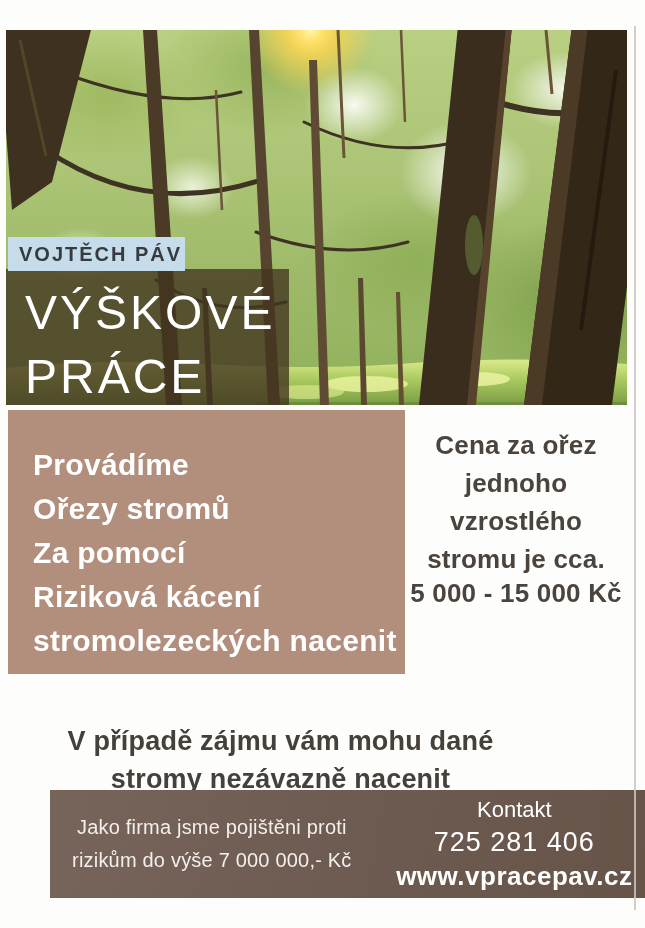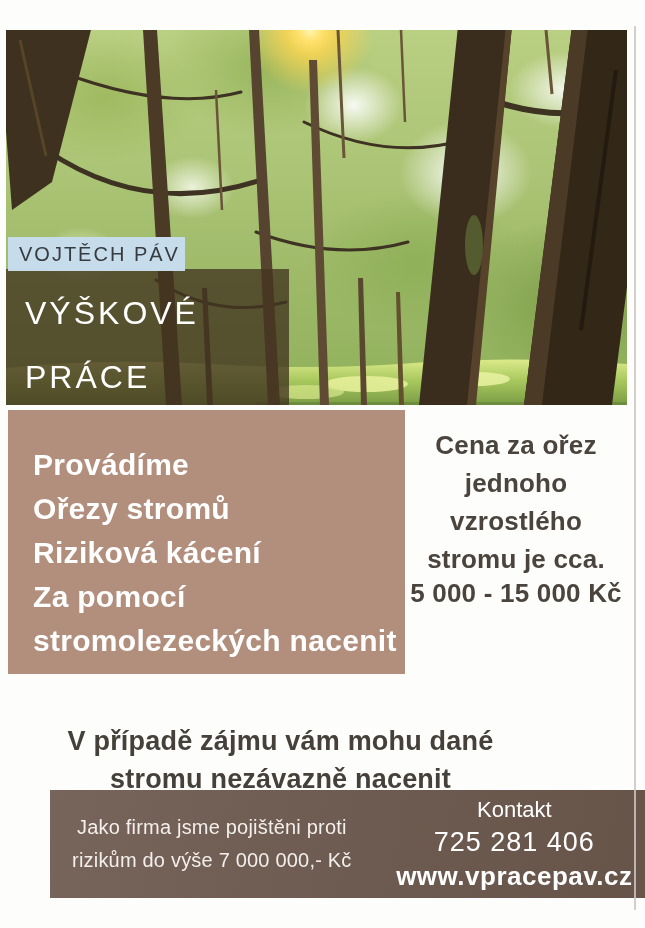--- a/index.html
+++ b/index.html
@@ -27,25 +27,25 @@
   .photo svg{position:absolute;left:0;top:0;}
   .photo-overlay{
     position:absolute;left:0px;top:239px;width:283px;height:136px;
     background:rgba(66,52,32,0.78);
   }
   
   .brand{
     position:absolute;left:8px;top:237px;width:177px;height:34px;
     background:#c6dcea;color:#363b3f;
     font-size:20px;letter-spacing:2px;line-height:34px;padding-left:11px;
-    box-sizing:border-box;font-weight:400;
+    box-sizing:border-box;font-weight:700;
   }
   .big-title{
     position:absolute;left:25px;top:281px;color:#ffffff;
-    font-size:32px;line-height:64px;letter-spacing:3px;font-weight:400;
+    font-size:48px;line-height:64px;letter-spacing:3px;font-weight:400;
   }
   
   .services-box{
     position:absolute;left:8px;top:410px;width:397px;height:264px;
     background:#b28e7c;box-sizing:border-box;padding:33px 0 0 25px;
   }
   .services-box .line{
     color:#ffffff;font-weight:bold;font-size:30px;line-height:44px;letter-spacing:0.3px;
   }
   
@@ -147,36 +147,36 @@
   <div class="brand">VOJTĚCH PÁV</div>
 
   <div class="big-title">
     <div>VÝŠKOVÉ</div>
     <div>PRÁCE</div>
   </div>
 
   <div class="services-box">
     <div class="line">Provádíme</div>
     <div class="line">Ořezy stromů</div>
+    <div class="line">Za pomocí</div>
     <div class="line">Riziková kácení</div>
-    <div class="line">Za pomocí</div>
     <div class="line">stromolezeckých nacenit</div>
   </div>
 
   <div class="pricing-col">
     <div class="intro-line">Cena za ořez</div>
     <div class="intro-line">jednoho</div>
     <div class="intro-line">vzrostlého</div>
     <div class="intro-line">stromu je cca.</div>
     <div class="range">5 000 - 15 000 Kč</div>
   </div>
 
   <div class="note">
     <div>V případě zájmu vám mohu dané</div>
-    <div>stromu nezávazně nacenit</div>
+    <div>stromy nezávazně nacenit</div>
   </div>
 
   <div class="footer-bar">
     <div class="footer-left">
       <div>Jako firma jsme pojištěni proti</div>
       <div>rizikům do výše 7 000 000,- Kč</div>
     </div>
     <div class="footer-right">
       <div class="kontakt">Kontakt</div>
       <div class="phone">725 281 406</div>

